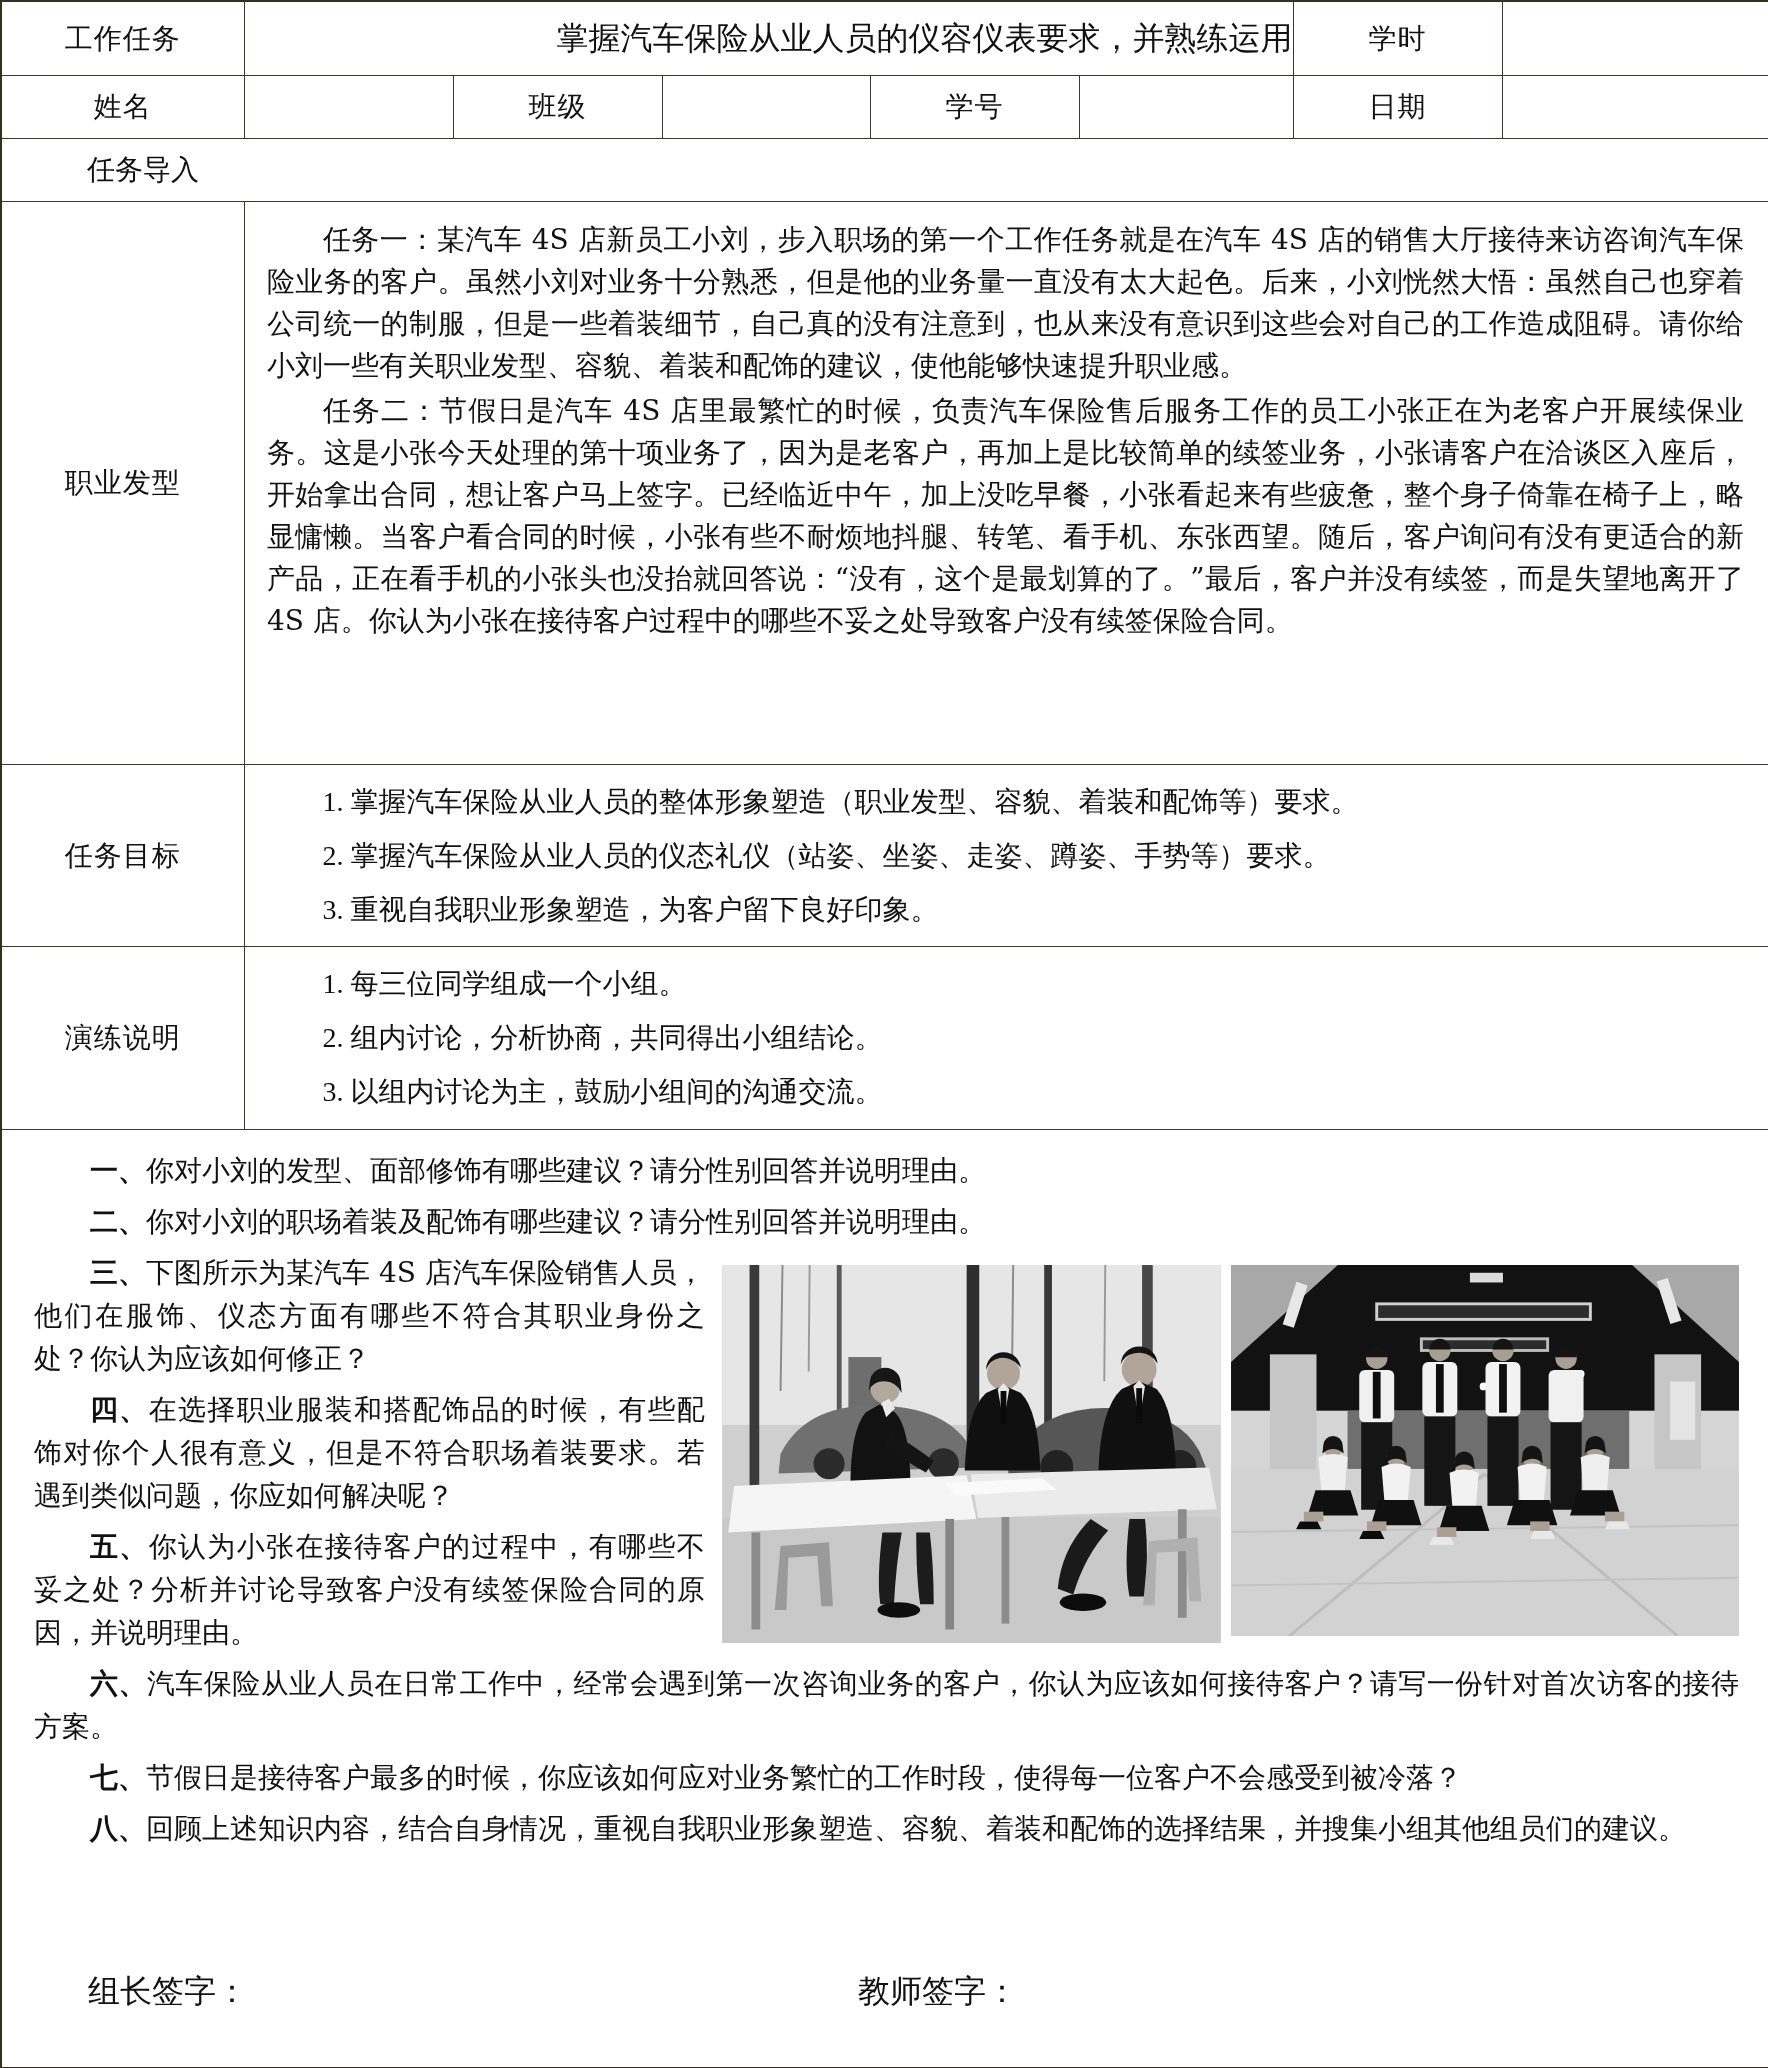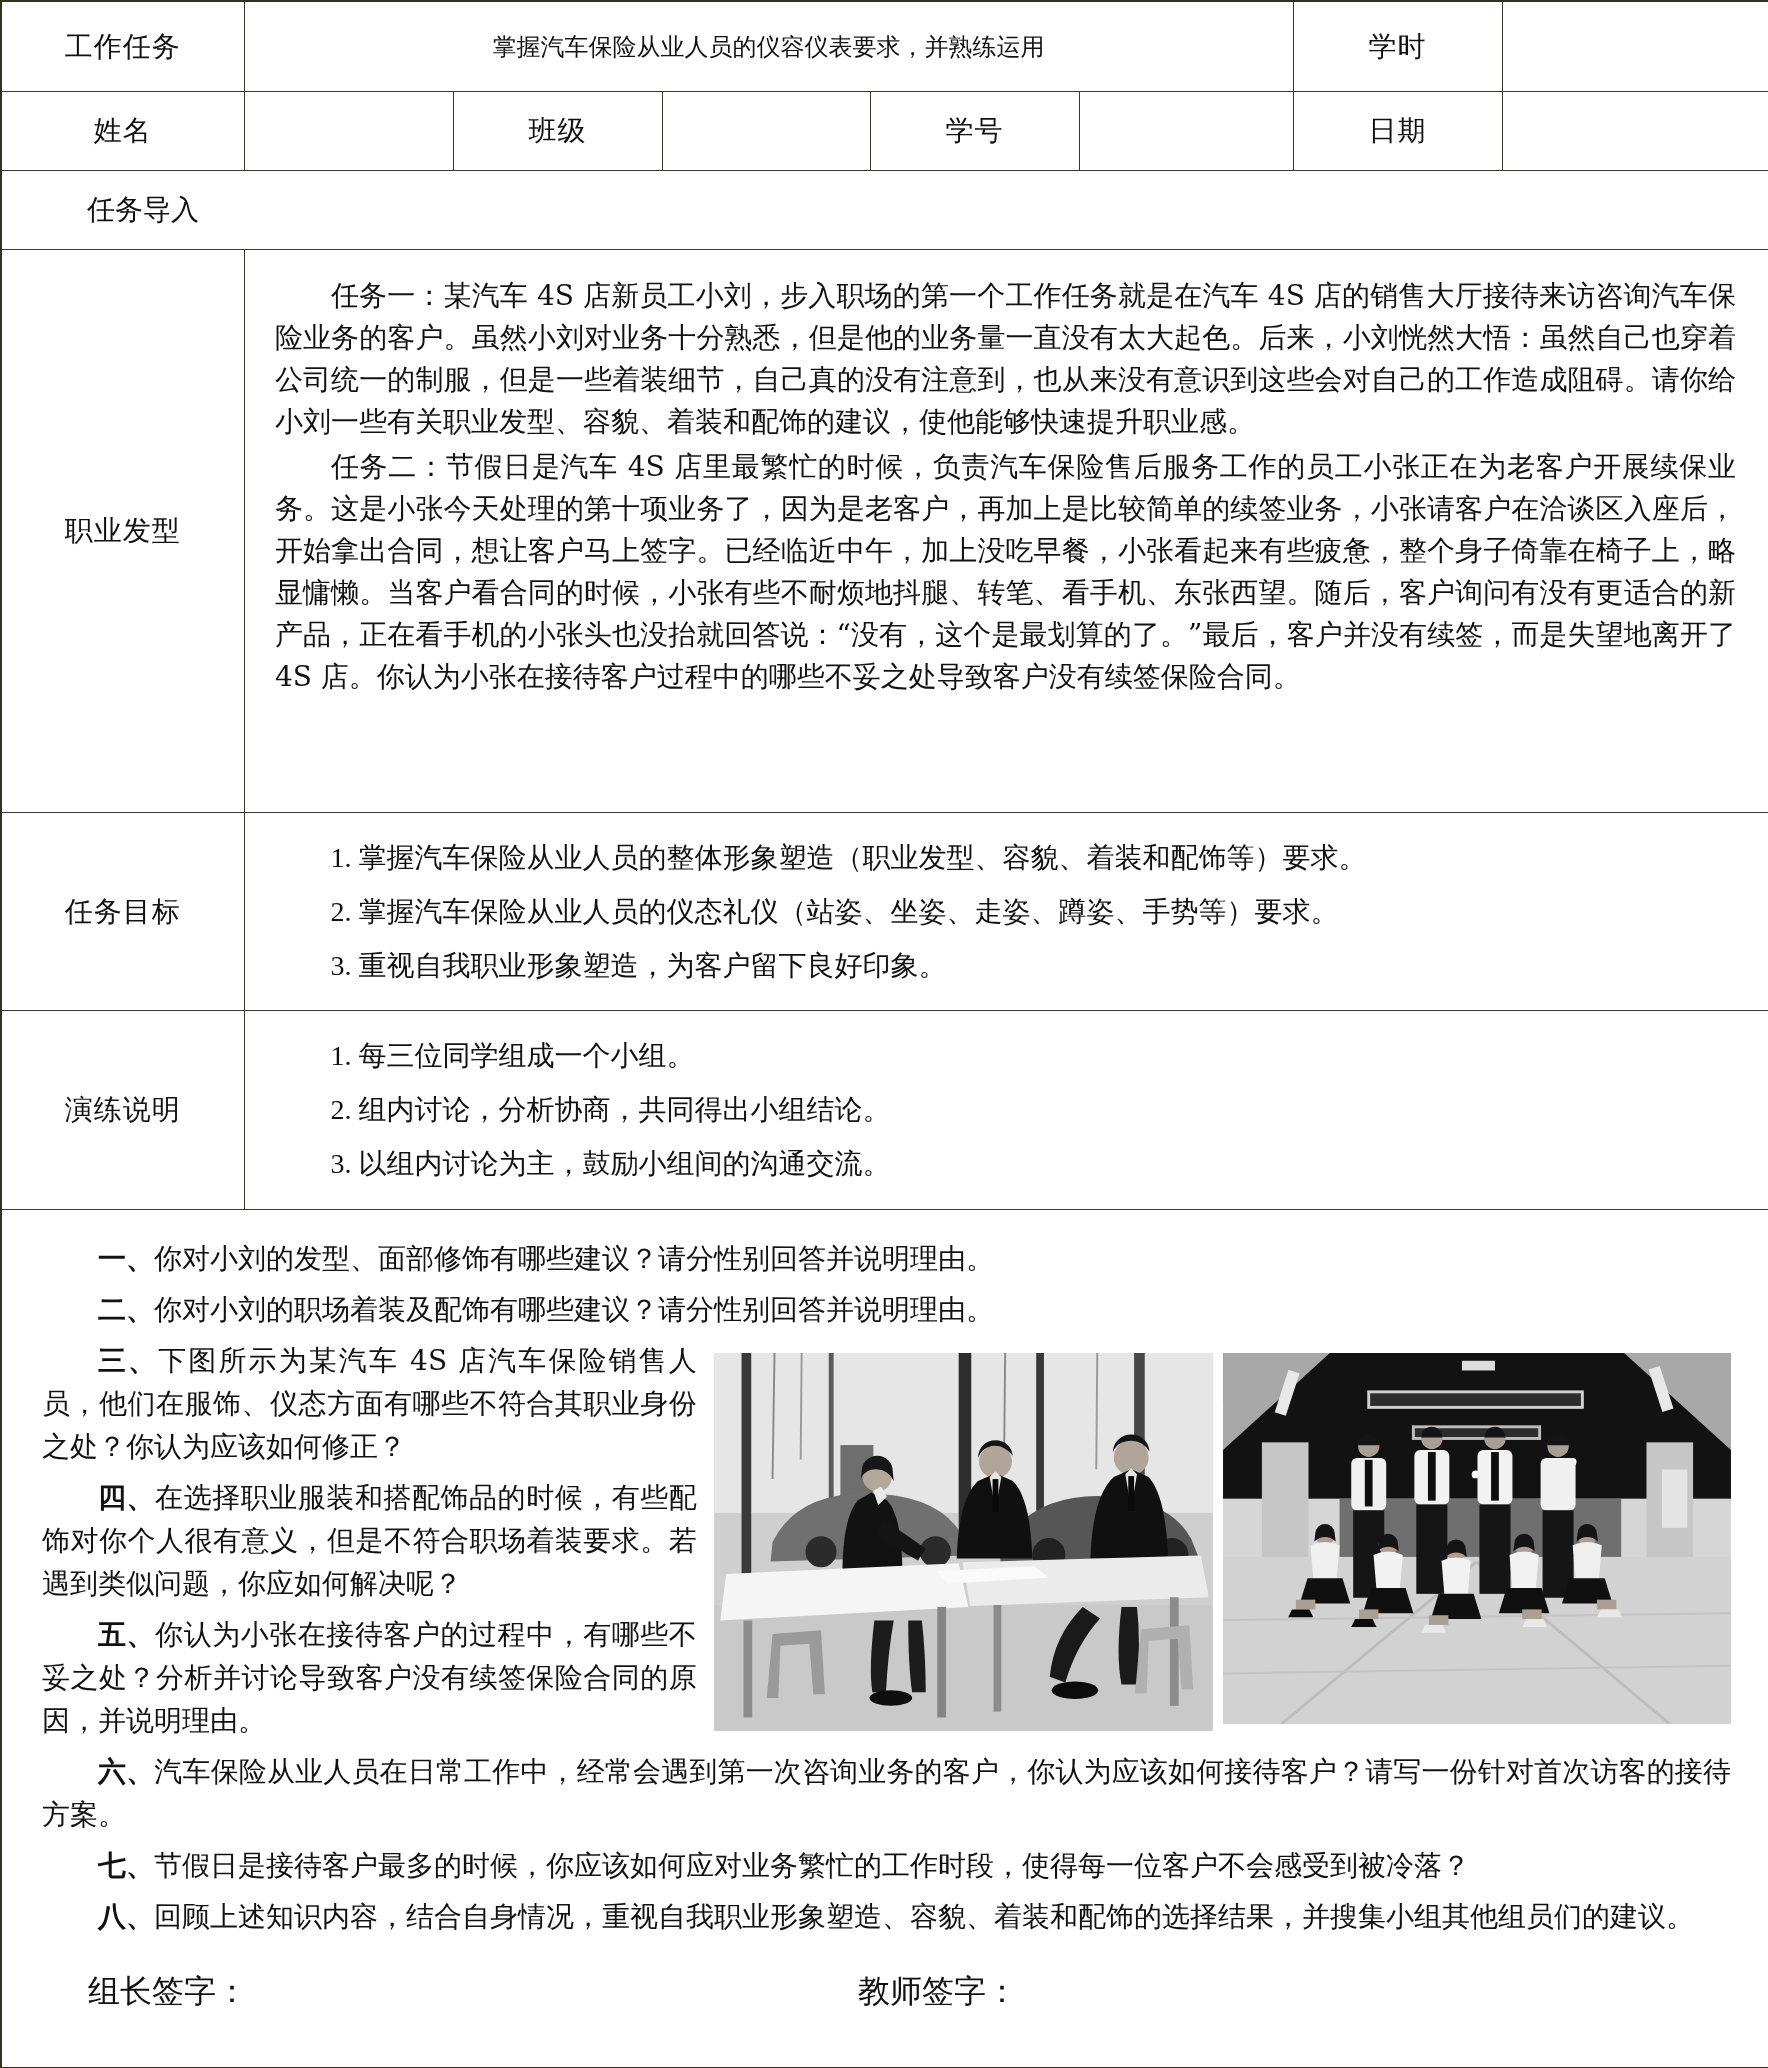--- a/index.html
+++ b/index.html
@@ -1,20 +1,20 @@
 <!DOCTYPE html>
 <html lang="zh"><head>
 <meta charset="utf-8">
 <style>
   html,body{margin:0;padding:0;background:#ffffff;}
   body{width:1768px;height:2069px;font-family:"DejaVu Serif","Liberation Serif",serif;color:#111;}
   table.sheet{width:1768px;height:2069px;border-collapse:collapse;table-layout:fixed;border:2.9px solid #33311f;background:#fff;}
-  td{border:1px solid #3a382a;vertical-align:middle;padding:8px;word-break:break-all;}
+  td{border:1px solid #3a382a;vertical-align:middle;padding:0;word-break:break-all;}
   td.lbl{text-align:center;font-size:28px;letter-spacing:1px;}
-  td.title-cell{text-align:center;font-size:24px;}
+  td.title-cell{text-align:right;font-size:32px;}
   td.blankcell{background:#fff;}
   tr.r1 td{height:73px;}
   tr.r2 td{height:62px;}
   tr.r3 td{height:62px;}
   td.introcell{font-size:28px;padding-left:85px;text-align:left;}
   tr.r7 td{border-top:1.9px solid #33311f;}
   .content{padding:13.6px 23px 9.7px 19.4px;font-size:28px;line-height:42px;text-align:justify;}
   .content p{margin:3px;text-indent:2em;}
   .listwrap{padding:9.7px 23px 9.7px 78px;font-size:28px;}
   .listwrap div{line-height:54px;text-align:left;font-family:Liberation Serif, serif;}

